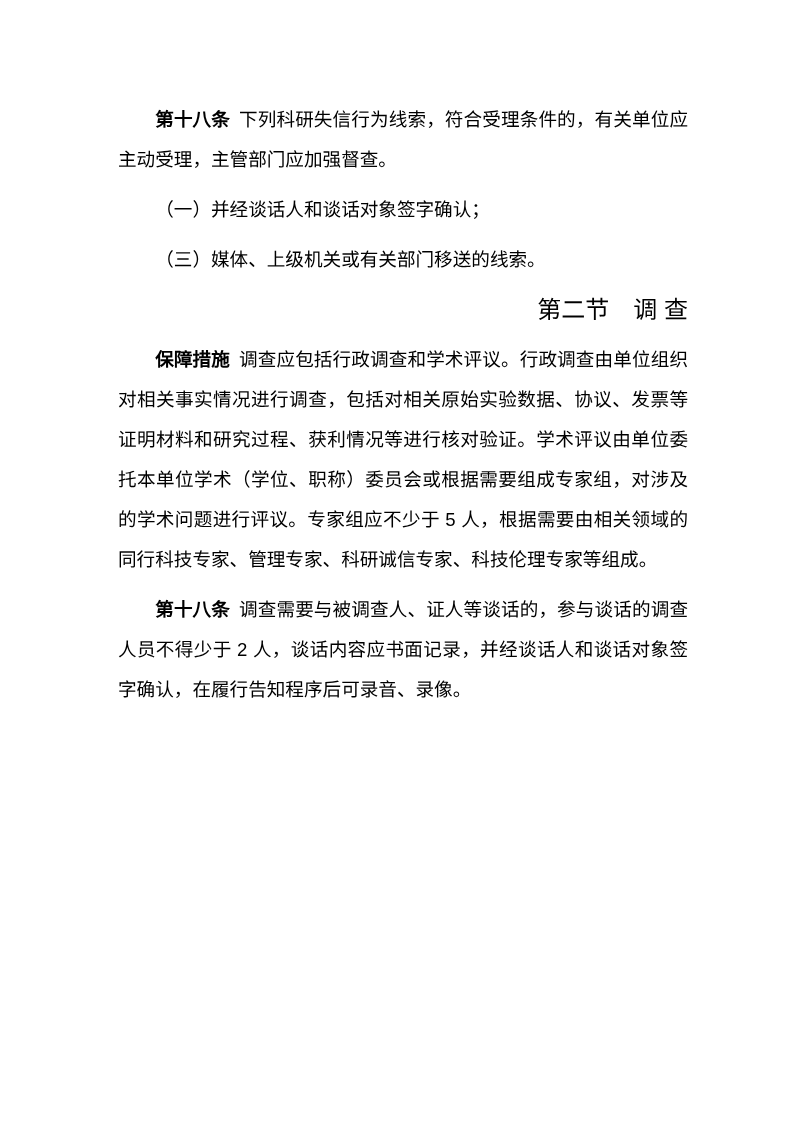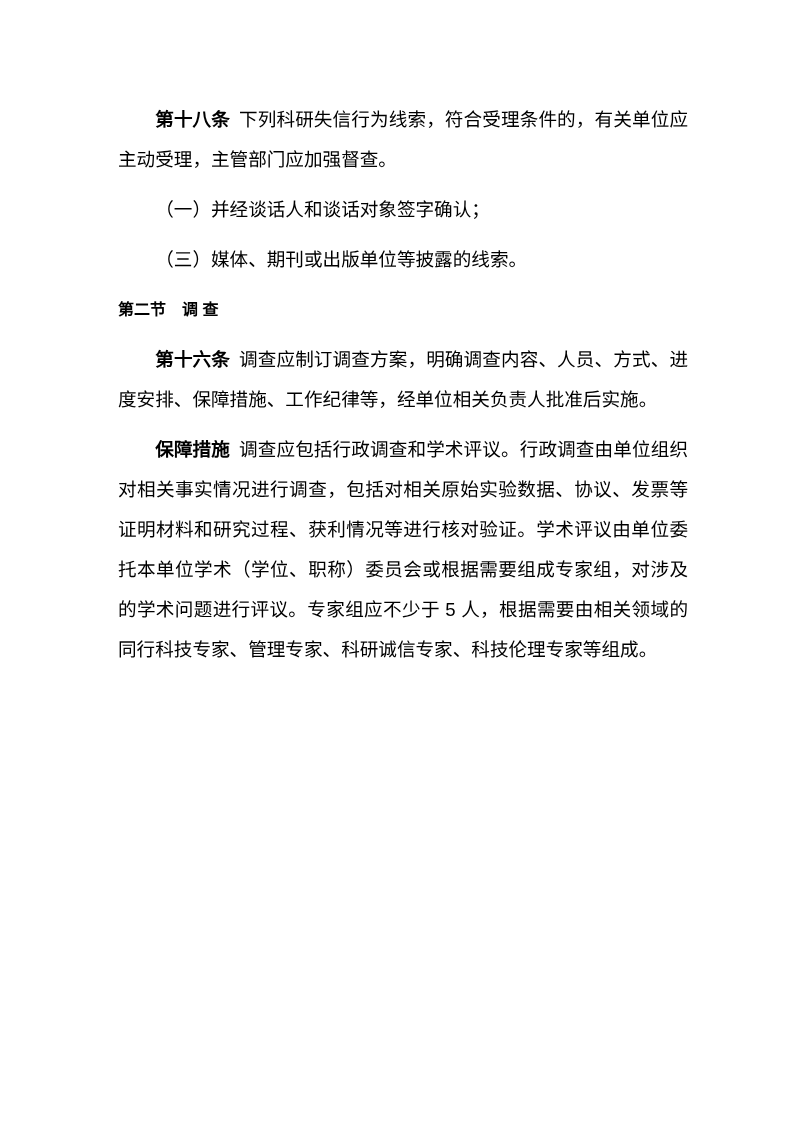--- a/index.html
+++ b/index.html
@@ -29,40 +29,40 @@
     margin: 0 0 10px 0;
     text-indent: 2em;
   }
   .lead {
     font-weight: bold;
     margin-right: 9px;
   }
   .heading {
     margin: 8px 0 10px 0;
     text-indent: 0;
-    text-align: left;
-    font-weight: bold;
-    font-size: 16px;
+    text-align: right;
+    font-weight: normal;
+    font-size: 24px;
     line-height: 40px;
   }
 </style>
 </head>
 <body>
 
 <div class="page">
   <div class="doc">
 
     <p class="para"><span class="lead">第十八条</span><span>下列科研失信行为线索，符合受理条件的，有关单位应主动受理，主管部门应加强督查。</span></p>
 
     <p class="para"><span>（一）并经谈话人和谈话对象签字确认；</span></p>
 
 
-    <p class="para"><span>（三）媒体、期刊或出版单位等披露的线索。</span></p>
+    <p class="para"><span>（三）媒体、上级机关或有关部门移送的线索。</span></p>
 
     <h2 class="heading">第二节　调 查</h2>
 
-    <p class="para"><span class="lead">第十六条</span><span>调查应制订调查方案，明确调查内容、人员、方式、进度安排、保障措施、工作纪律等，经单位相关负责人批准后实施。</span></p>
 
     <p class="para"><span class="lead">保障措施</span><span>调查应包括行政调查和学术评议。行政调查由单位组织对相关事实情况进行调查，包括对相关原始实验数据、协议、发票等证明材料和研究过程、获利情况等进行核对验证。学术评议由单位委托本单位学术（学位、职称）委员会或根据需要组成专家组，对涉及的学术问题进行评议。专家组应不少于 5 人，根据需要由相关领域的同行科技专家、管理专家、科研诚信专家、科技伦理专家等组成。</span></p>
 
+    <p class="para"><span class="lead">第十八条</span><span>调查需要与被调查人、证人等谈话的，参与谈话的调查人员不得少于 2 人，谈话内容应书面记录，并经谈话人和谈话对象签字确认，在履行告知程序后可录音、录像。</span></p>
 
   </div>
 </div>
 
 </body></html>

